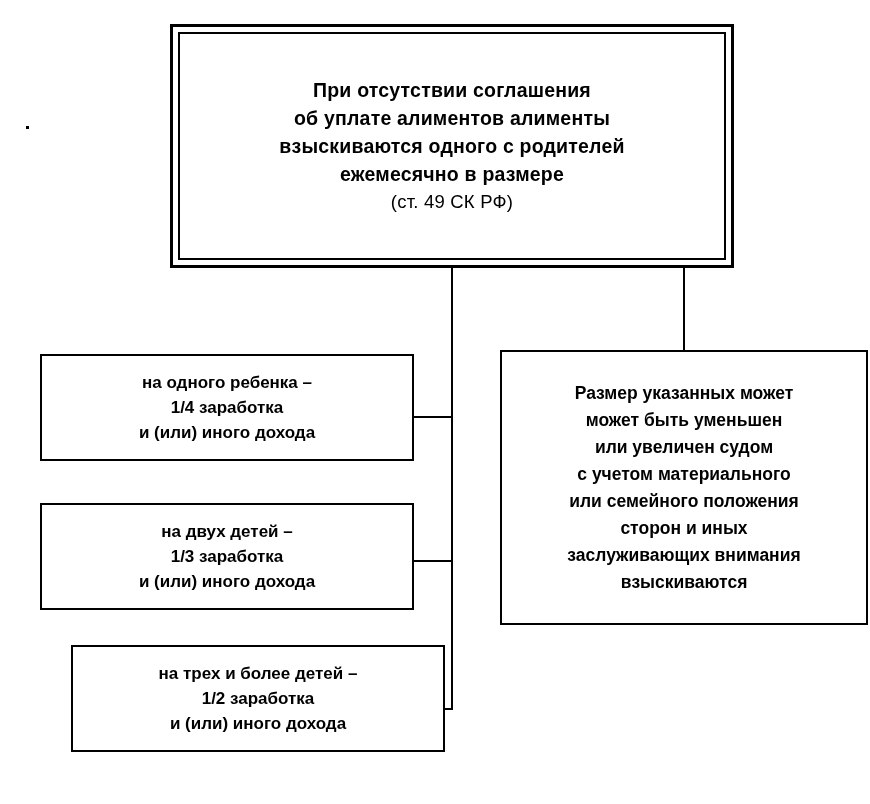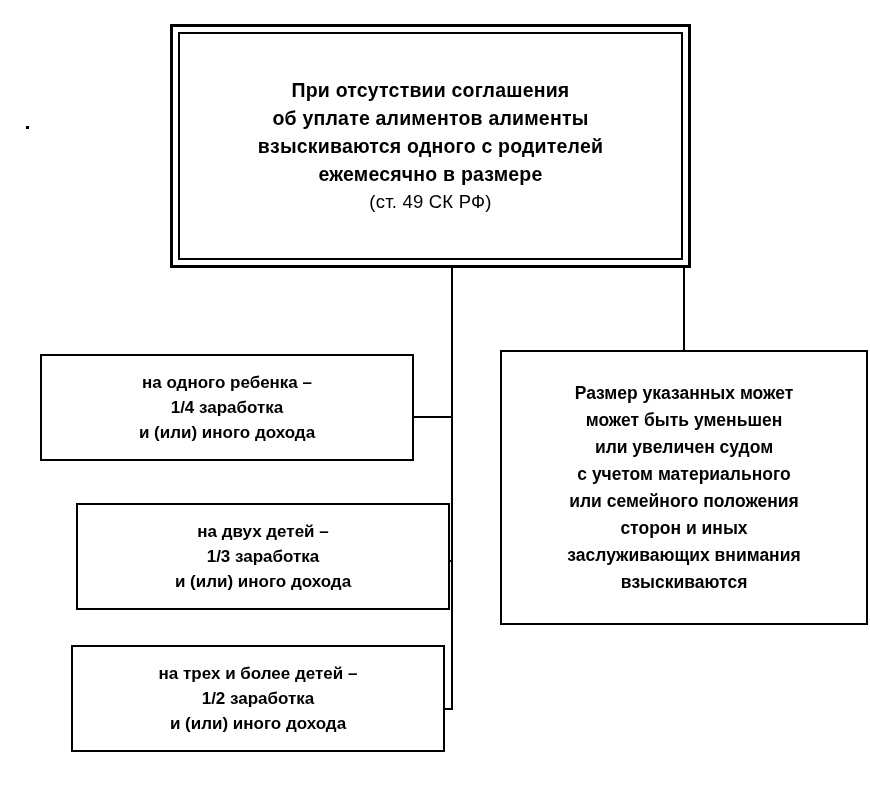--- a/index.html
+++ b/index.html
@@ -37,21 +37,21 @@
     position: absolute;
     background: #000000;
   }
   .h { height: 2px; }
   .v { width: 2px; }
 
   
   #root-box {
     left: 170px;
     top: 24px;
-    width: 521px;
+    width: 564px;
     height: 244px;
     border: 3px solid #000000;
     padding: 5px;
   }
   #root-box .frame {
     width: 100%;
     height: 100%;
     border: 2px solid #000000;
     box-sizing: border-box;
     display: flex;
@@ -75,21 +75,21 @@
     font-weight: bold;
   }
 
   .right-text {
     font-weight: bold;
     font-size: 17.5px;
     line-height: 27px;
   }
 
   #child-1 { left: 40px;  top: 354px; width: 374px; height: 107px; }
-  #child-2 { left: 40px;  top: 503px; width: 374px; height: 107px; margin-left: 36px; }
+  #child-2 { left: 40px;  top: 503px; width: 374px; height: 107px; }
   #child-3 { left: 40px;  top: 645px; width: 374px; height: 107px; margin-left: 31px; }
   #right-box { left: 500px; top: 350px; width: 368px; height: 275px; }
 
   .tiny-dot {
     position: absolute;
     width: 3px;
     height: 3px;
     background: #000000;
   }
 </style>

